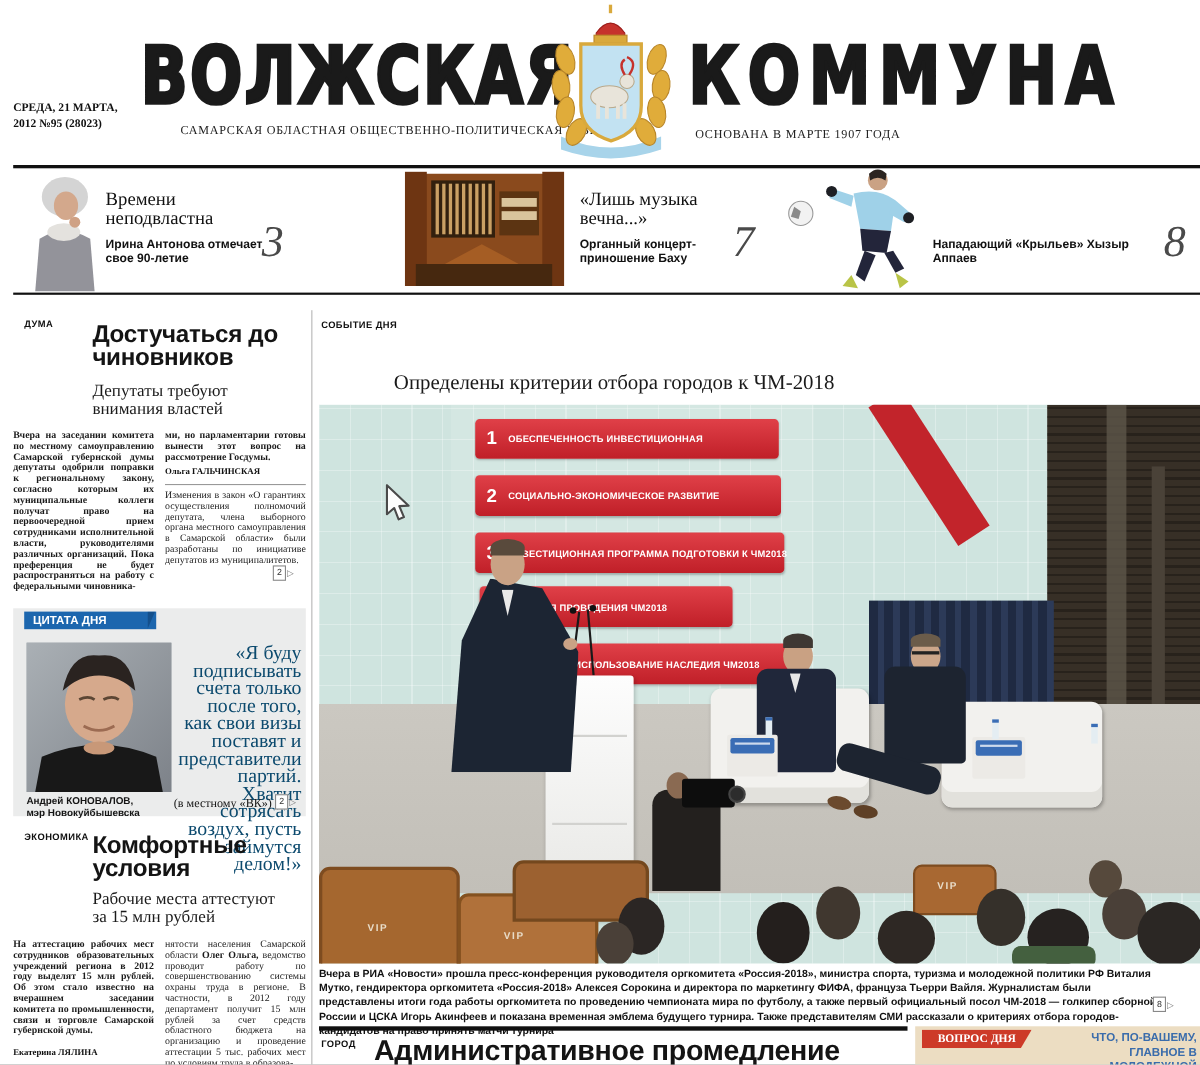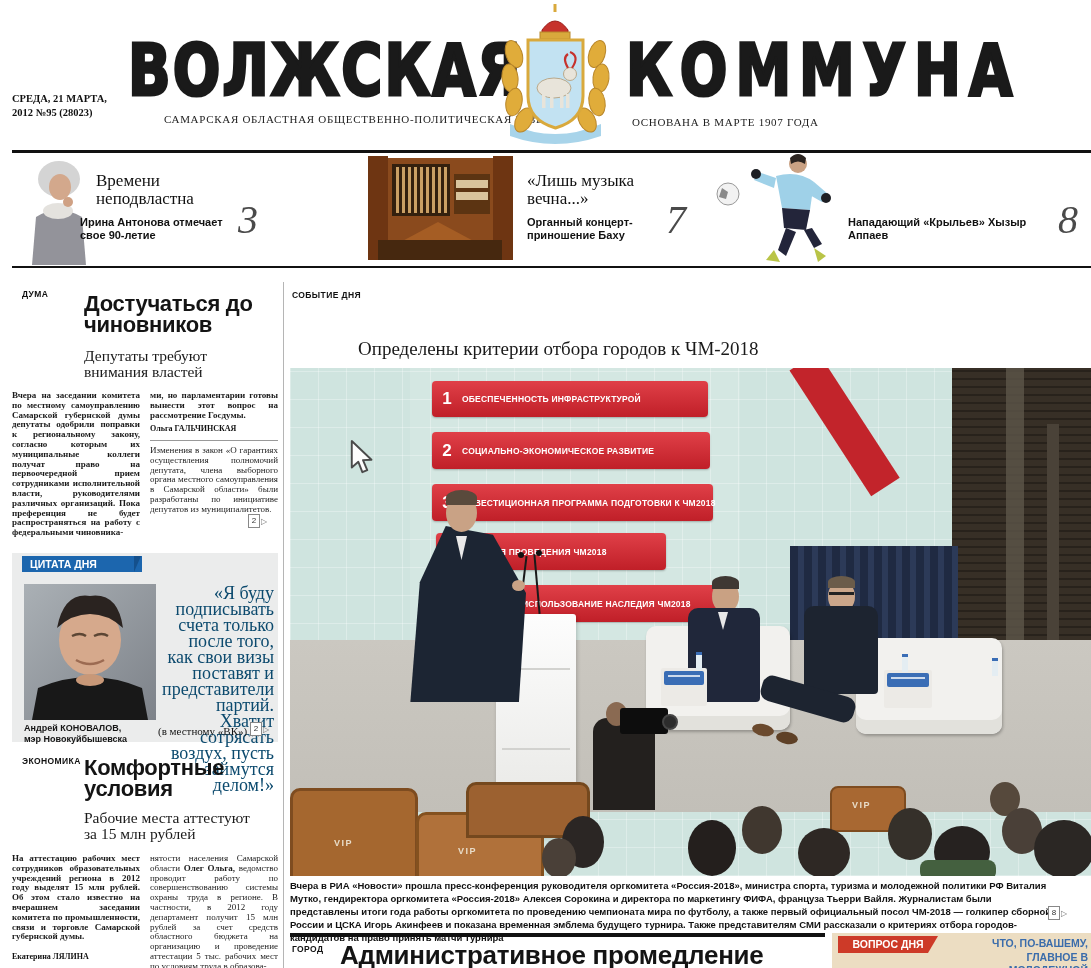--- a/index.html
+++ b/index.html
@@ -98,21 +98,21 @@
   <div class="abs" style="left:28px;top:155px;">
     <svg width="62" height="110" viewBox="0 0 62 110">
       <ellipse cx="31" cy="24" rx="21" ry="18" fill="#d4d4d4"></ellipse>
       <ellipse cx="32" cy="32" rx="11" ry="13" fill="#d3a88c"></ellipse>
       <path d="M4,110 L8,62 Q30,48 54,62 L58,110 Z" fill="#93939a"></path>
       <ellipse cx="30" cy="56" rx="15" ry="8" fill="#e4e2de"></ellipse>
       <circle cx="40" cy="47" r="5" fill="#cfa184"></circle>
     </svg>
   </div>
   <div class="abs teaser-title" style="left:96px;top:172px;width:150px;">Времени неподвластна</div>
-  <div class="abs teaser-sub" style="left:80px;top:216px;width:155px;">Ирина Антонова отмечает свое 90-летие</div>
+  <div class="abs teaser-sub" style="left:96px;top:216px;width:155px;">Ирина Антонова отмечает свое 90-летие</div>
   <div class="abs pagenum" style="left:238px;top:196px;">3</div>
 
   <div class="abs" style="left:368px;top:156px;">
     <svg width="145" height="108" viewBox="0 0 145 108">
       <rect x="2" y="2" width="141" height="96" rx="4" fill="#8a4a1d"></rect>
       <rect x="0" y="0" width="20" height="104" fill="#6e3512"></rect>
       <rect x="125" y="0" width="20" height="104" fill="#6e3512"></rect>
       <rect x="24" y="8" width="58" height="52" fill="#33200e"></rect>
       <g fill="#caa064">
         <rect x="28" y="11" width="3" height="46"></rect>
@@ -228,21 +228,21 @@
     <div class="abs" style="left:716px;top:0;width:18px;height:430px;background:#5d564a;opacity:.8;"></div>
     <div class="abs" style="left:757px;top:56px;width:12px;height:366px;background:#4a4238;"></div>
 
     <div class="abs" style="left:500px;top:178px;width:168px;height:158px;
          background:repeating-linear-gradient(90deg,#1f2a42 0 8px,#2c3a58 8px 14px);"></div>
 
     <div class="abs" style="left:0;top:272px;width:801px;height:172px;background:linear-gradient(#cbc8c1,#c2bfb8);"></div>
 
     <div class="banner" style="left:142px;top:13px;width:276px;height:36px;">
       <span class="num">1</span>
-      <span class="txt">ОБЕСПЕЧЕННОСТЬ ИНФРАСТРУКТУРОЙ</span>
+      <span class="txt">ОБЕСПЕЧЕННОСТЬ ИНВЕСТИЦИОННАЯ</span>
     </div>
     <div class="banner" style="left:142px;top:64px;width:278px;height:37px;">
       <span class="num">2</span>
       <span class="txt">СОЦИАЛЬНО-ЭКОНОМИЧЕСКОЕ РАЗВИТИЕ</span>
     </div>
     <div class="banner" style="left:142px;top:116px;width:281px;height:37px;">
       <span class="num">3</span>
       <span class="txt">ИНВЕСТИЦИОННАЯ ПРОГРАММА ПОДГОТОВКИ К ЧМ2018</span>
     </div>
     <div class="banner" style="left:146px;top:165px;width:216px;height:37px;padding-left:14px;">
@@ -328,17 +328,17 @@
   <div class="abs jump" style="left:1048px;top:906px;">
     <span class="bx">8</span>
       <span class="tri">▷</span>
   </div>
 
   <div class="hrule" style="left:290px;top:933px;width:535px;height:3.5px;"></div>
   <div class="abs sec-label" style="left:292px;top:944px;">ГОРОД</div>
   <div class="abs gorod-head" style="left:340px;top:940px;">Административное промедление</div>
 
   <div class="qd-box" style="left:832px;top:933px;width:259px;height:35px;">
-    <div class="qd-label" style="left:6px;top:3px;width:100px;height:17px;">ВОПРОС ДНЯ</div>
+    <div class="qd-label" style="left:6px;top:3px;width:100px;height:17px;font-family:Liberation Serif, serif;">ВОПРОС ДНЯ</div>
     <div class="qd-text" style="left:118px;top:4px;width:138px;">ЧТО, ПО-ВАШЕМУ, ГЛАВНОЕ В МОЛОДЕЖНОЙ ПОЛИТИКЕ?</div>
   </div>
 
 </div>
 
 </body></html>

